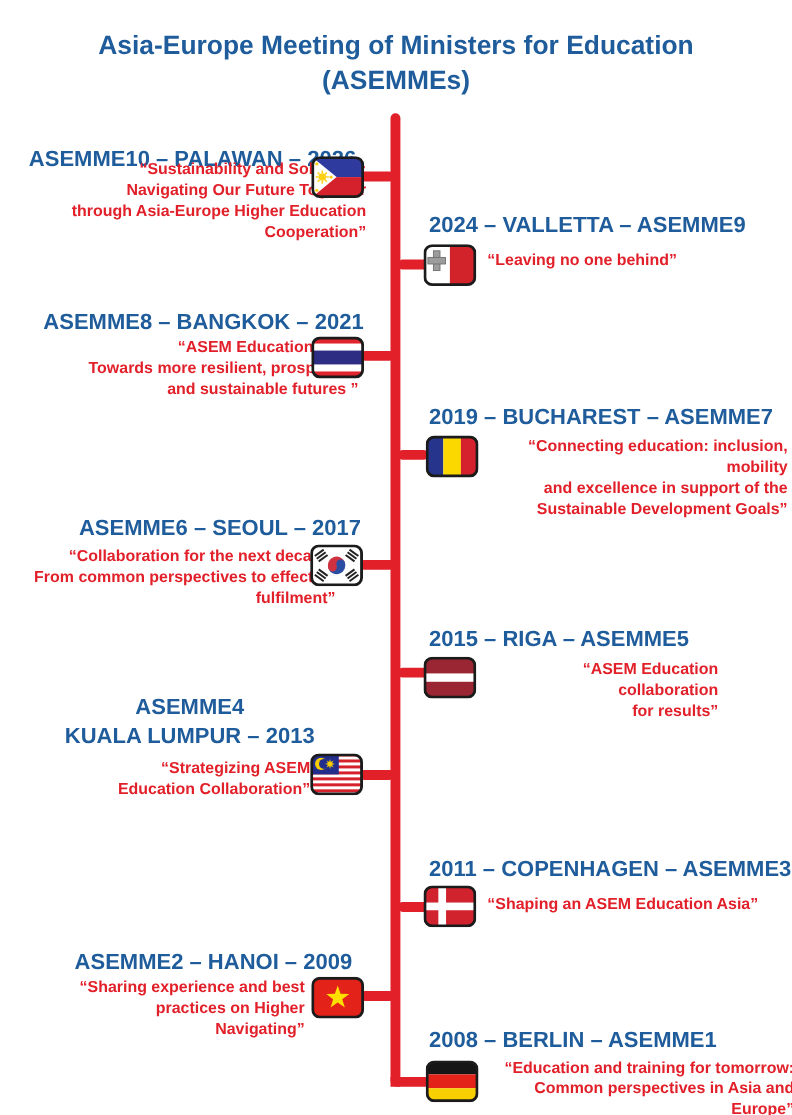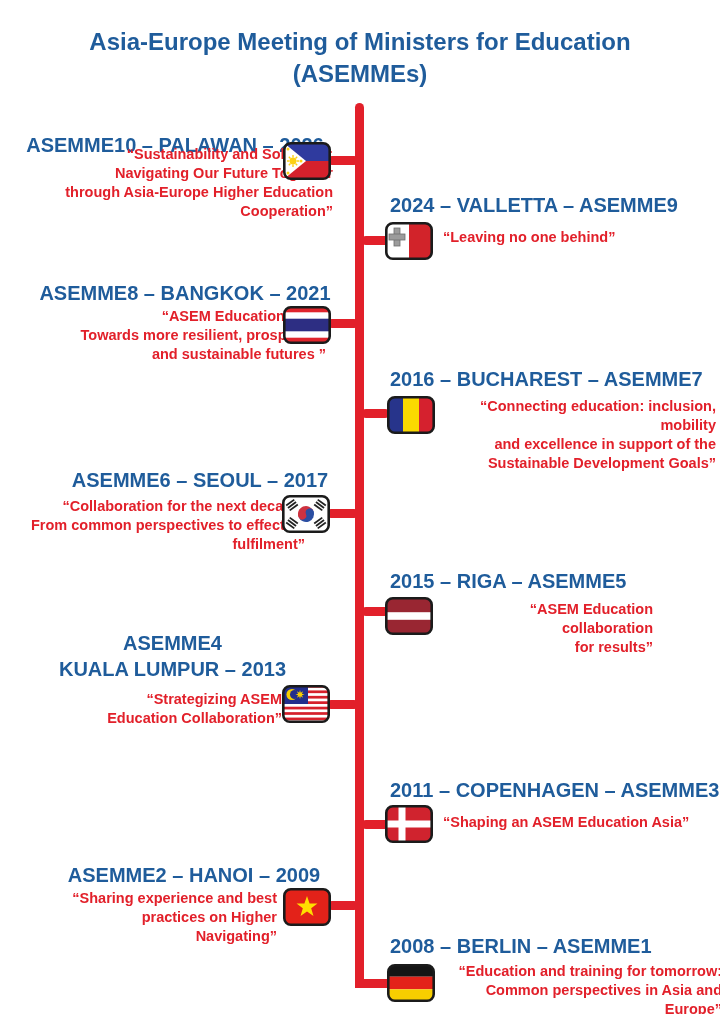--- a/index.html
+++ b/index.html
@@ -94,21 +94,21 @@
 <p class="ev-quote q0">“Sustainability and Solidarity:
 Navigating Our Future Together
 through Asia-Europe Higher Education
 Cooperation”</p>
 <h2 class="ev-title t1">2024 – VALLETTA – ASEMME9</h2>
 <p class="ev-quote q1">“Leaving no one behind”</p>
 <h2 class="ev-title t2">ASEMME8 – BANGKOK – 2021</h2>
 <p class="ev-quote q2">“ASEM Education 2030:
 Towards more resilient, prosperous
 and sustainable futures ”</p>
-<h2 class="ev-title t3">2016 – BUCHAREST – ASEMME7</h2>
+<h2 class="ev-title t3">2019 – BUCHAREST – ASEMME7</h2>
 <p class="ev-quote q3">“Connecting education: inclusion, mobility
 and excellence in support of the
 Sustainable Development Goals”</p>
 <h2 class="ev-title t4">ASEMME6 – SEOUL – 2017</h2>
 <p class="ev-quote q4">“Collaboration for the next decade:
 From common perspectives to effective
 fulfilment”</p>
 <h2 class="ev-title t5">2015 – RIGA – ASEMME5</h2>
 <p class="ev-quote q5">“ASEM Education collaboration
 for results”</p>

